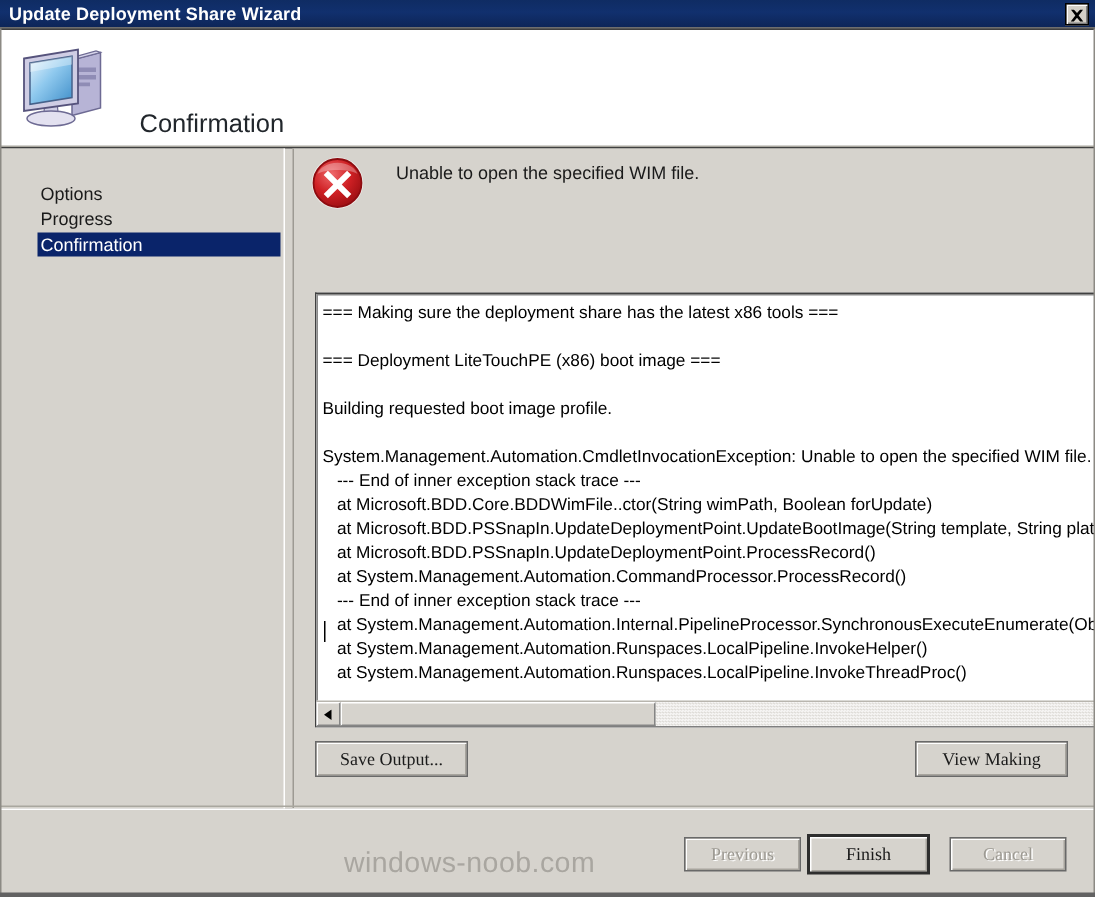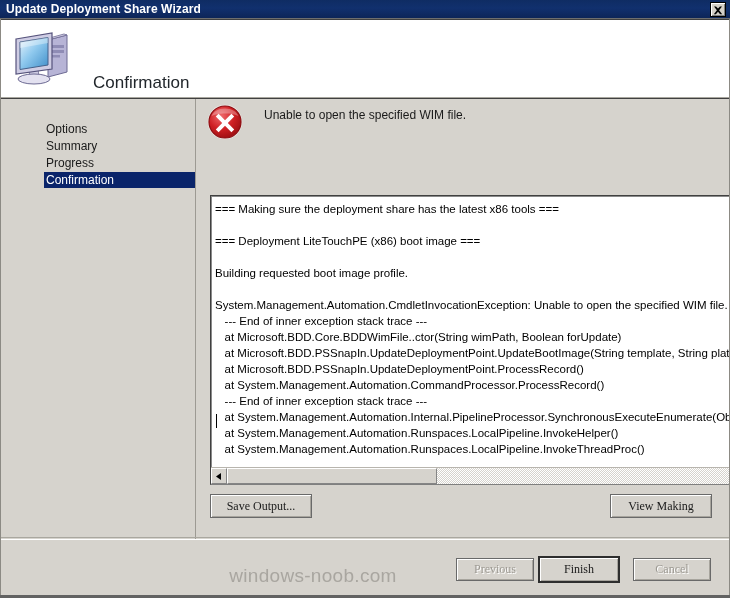--- a/index.html
+++ b/index.html
@@ -93,21 +93,20 @@
 
   
   .sidebar {
     position: absolute;
     left: 0; top: 0;
     width: 190px;
     height: 440px;
     background: #d6d3cd;
     border-right: 1px solid #ffffff;
     box-sizing: border-box;
-    margin-left: 19px;
   }
   .sidebar-list {
     position: absolute;
     left: 25px;
     top: 22px;
     width: 162px;
   }
   .nav-item {
     height: 16px;
     line-height: 16px;
@@ -402,21 +401,20 @@
       </svg>
     </div>
     <div class="header-title">Confirmation</div>
   </div>
 
   <div class="body-area">
 
     <div class="sidebar">
       <div class="sidebar-list">
         <div class="nav-item">Options</div>
-        <div class="nav-item">Summary</div>
         <div class="nav-item">Progress</div>
         <div class="nav-item selected">Confirmation</div>
       </div>
     </div>
 
     <div class="content">
 
       <div class="error-row">
         <div class="error-icon">
           <svg width="38" height="38" viewBox="0 0 38 38">

